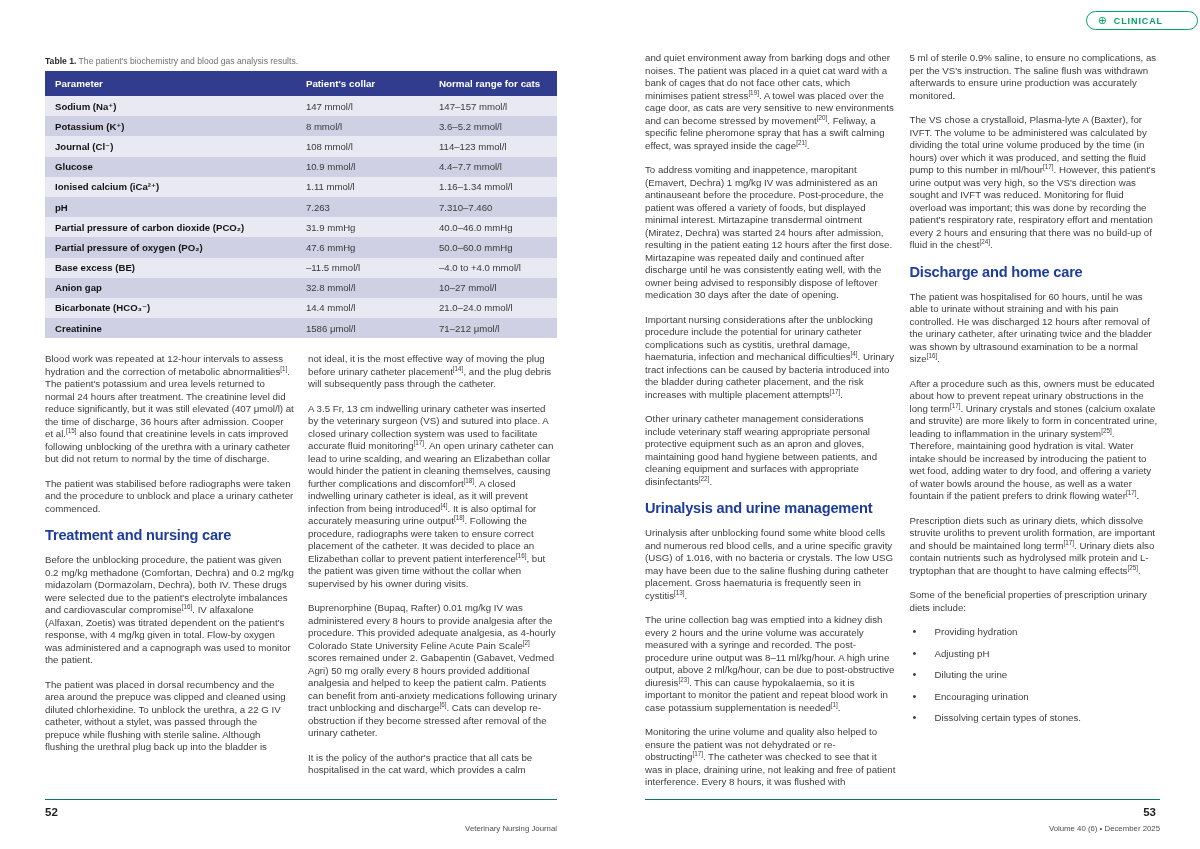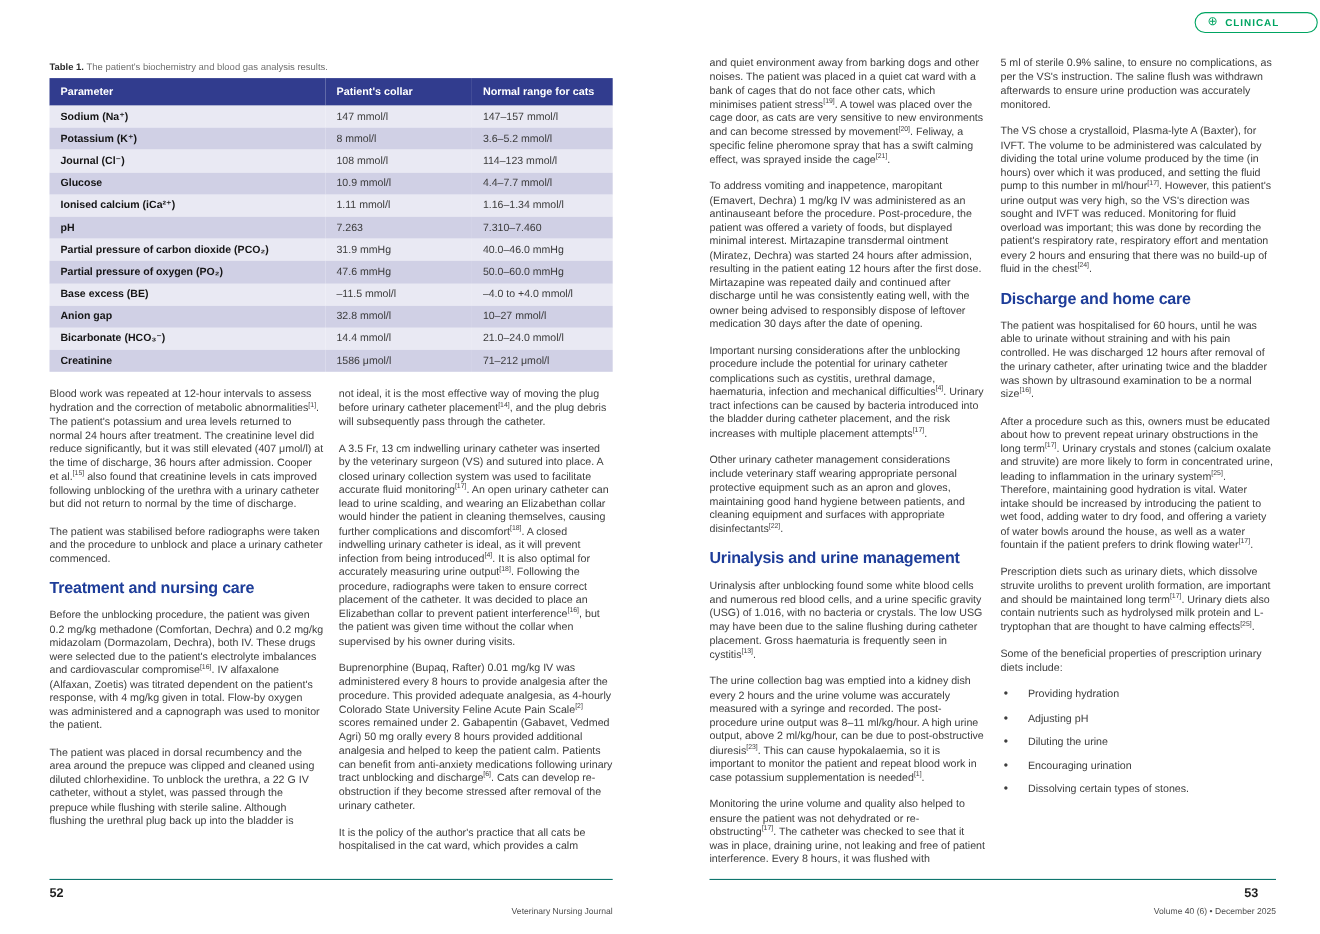--- a/index.html
+++ b/index.html
@@ -55,21 +55,21 @@
   
   .footer {
     position:absolute; bottom:24px; left:45px;
     border-top:1px solid #0f766e; padding-top:24px; height:26px;
   }
   #page-left  .footer { right:43px; }
   #page-right .footer { right:40px; }
   .fcenter { display:block; width:100%; text-align:right; font-size:7.8px; color:#4d4d4d; }
   .pageno { position:absolute; top:6px; font-size:11.5px; font-weight:bold; color:#1f1f1f; }
   .pageno-left  { left:0; }
-  .pageno-right { right:16px;text-align:right; }
+  .pageno-right { right:4px;text-align:right; }
 </style>
 </head>
 <body>
 
 <div class="clinical-badge">
   <span class="badge-icon">⊕</span>
   <span>CLINICAL</span>
 </div>
 
 <div class="page" id="page-left">

